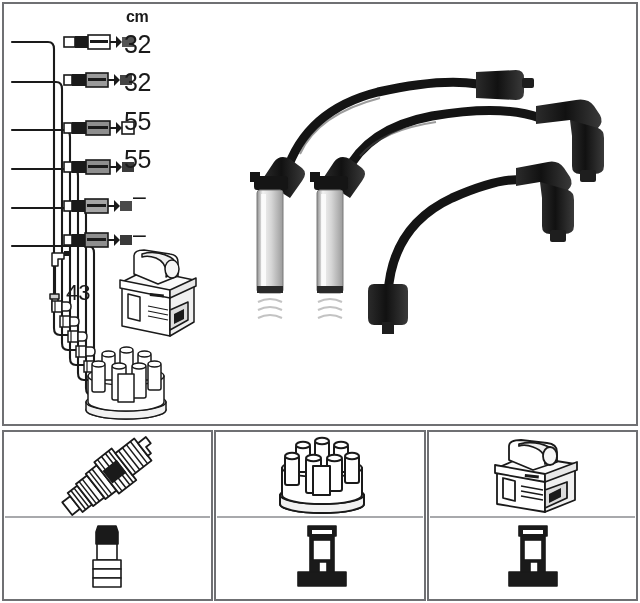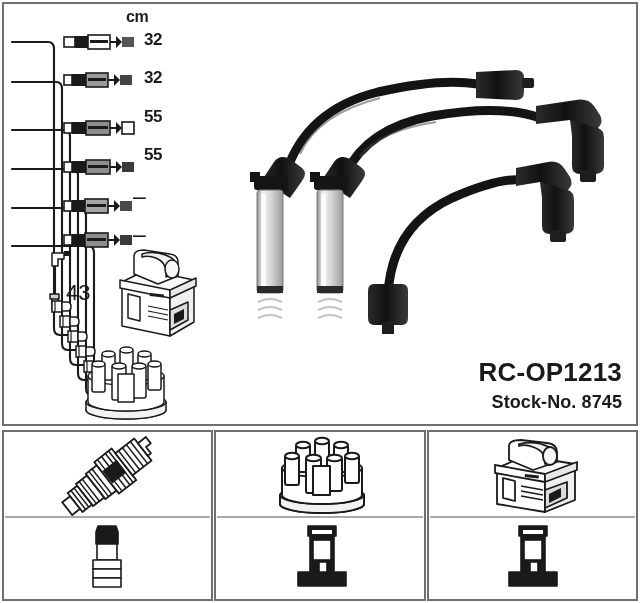--- a/index.html
+++ b/index.html
@@ -46,23 +46,23 @@
     color: #1a1a1a;
     white-space: nowrap;
     font-weight: bold;
   }
   #cm-header {
     left: 126px; top: 8px;
     font-size: 16px;
     letter-spacing: -0.3px;
   }
   .len-lbl {
-    left: 144px;
-    font-size: 17px;
-    font-weight: 700;
+    left: 124px;
+    font-size: 25px;
+    font-weight: 400;
     letter-spacing: -0.5px;
   }
   .len-dash {
     left: 133px;
     font-size: 23px;
     font-weight: 500;
   }
   #jumper-lbl {
     left: 66px; top: 280px;
     font-size: 22px;
@@ -379,22 +379,20 @@
         <path d="M134 226 L162 226 Q168 226 168 233 L168 260 Q168 267 162 267 L134 267 Q128 267 128 260 L128 233 Q128 226 134 226 Z" fill="url(#boot-g)"></path>
         <rect x="142" y="264" width="12" height="12" fill="#1e1e1e"></rect>
 
         <path d="M276 110 L308 104 Q318 102 324 110 L330 119 Q334 126 328 132 L314 140 L300 124 L276 128 Z" fill="url(#boot-g)"></path>
         <path d="M300 124 L328 132 Q334 134 334 142 L334 168 Q334 176 324 176 L310 176 Q302 176 302 168 L302 140 Z" fill="url(#boot-g)"></path>
         <rect x="310" y="172" width="16" height="12" rx="2" fill="#1e1e1e"></rect>
       </g>
     </svg>
   </div>
 
-  <div class="lbl" id="part-code">RC-OP1213</div>
-  <div class="lbl" id="stock-code">Stock-No. 8745</div>
 
   <div class="frame" id="panel-1">
     <div class="panel-divider"></div>
 
     <div class="artwork" style="left:48px; top:6px;">
       <svg width="115" height="76" viewBox="0 0 115 76">
         <g transform="rotate(-38 57 38)">
           <g fill="#ffffff" stroke="#1a1a1a" stroke-width="1.8" stroke-linejoin="round">
 
             <path d="M4 30 L14 30 L14 46 L4 46 Z"></path>

